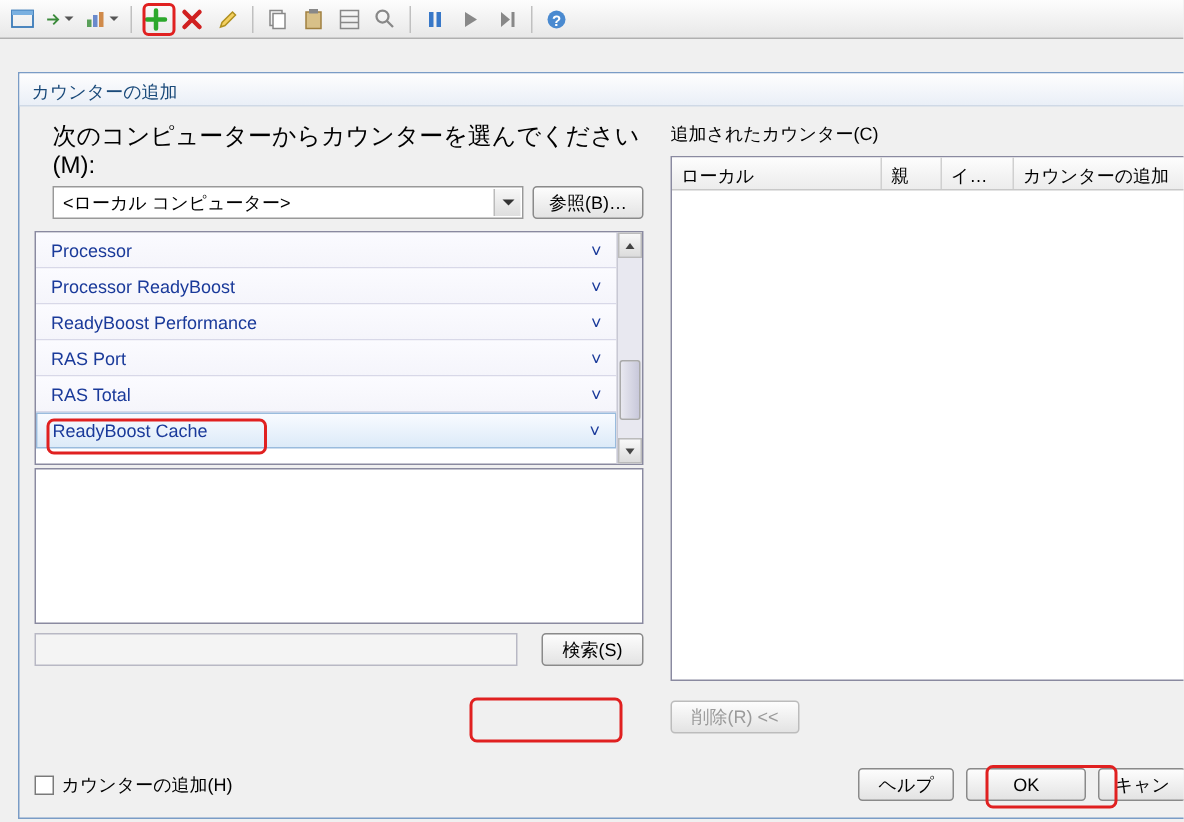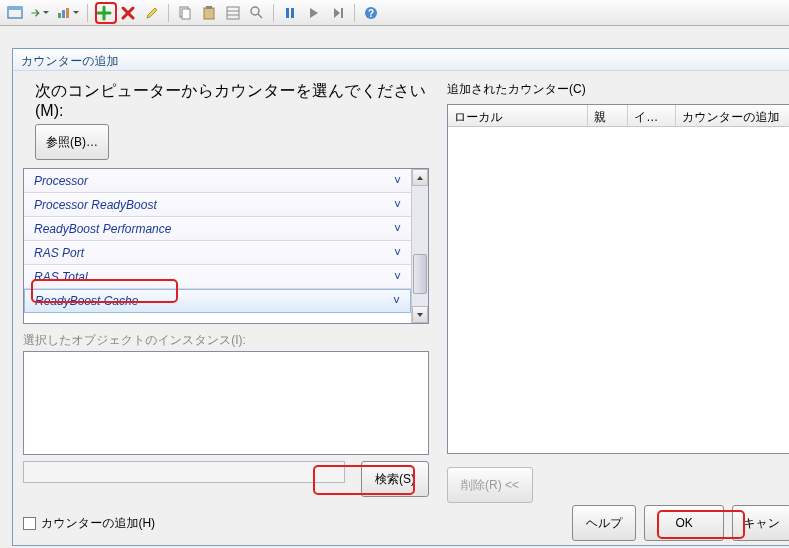--- a/index.html
+++ b/index.html
@@ -109,40 +109,39 @@
       border-left: 1px solid #bbb;
       display: flex; align-items: center; justify-content: center;
     }
     .combo-arrow::after {
       content: ''; display: block;
       border-left: 4px solid transparent;
       border-right: 4px solid transparent;
       border-top: 4px solid #333;
     }
     .btn {
-      height: 36px;
+      height: 22px;
       min-width: 62px;
       padding: 0 10px;
       background: linear-gradient(#fdfdfd, #e3e3e3);
       border: 1px solid #8a8a8a;
       border-radius: 3px;
       font-size: 12px;
       display: inline-flex;
       align-items: center;
       justify-content: center;
       cursor: default;
     }
     .counter-list {
       margin-top: 6px;
       border: 1px solid #8a8aa0;
       background: #fff;
       height: 156px;
       display: flex;
       position: relative;
-      font-style: italic;
     }
     .counter-items {
       flex: 1;
       overflow: hidden;
     }
     .counter-item {
       height: 24px;
       border-bottom: 1px solid #d8d8e8;
       display: flex;
       align-items: center;
@@ -376,20 +375,24 @@
     </div>
   <div class="tb-highlight"></div>
 </div>
 
 <div class="dialog">
   <div class="dialog-title">カウンターの追加</div>
   <div class="dialog-body">
     <div class="left-pane">
       <div class="sub-label">次のコンピューターからカウンターを選んでください(M):</div>
       <div class="computer-row">
+        <div class="computer-select">
+          <span>&lt;ローカル コンピューター&gt;</span>
+          <div class="combo-arrow"></div>
+        </div>
         <div class="btn">参照(B)…</div>
       </div>
       <div class="counter-list">
         <div class="counter-items">
           <div class="counter-item">
               <span>Processor</span>
               <span class="chevron">˅</span>
             </div>
           <div class="counter-item">
               <span>Processor ReadyBoost</span>
@@ -411,21 +414,20 @@
               <span>ReadyBoost Cache</span>
               <span class="chevron">˅</span>
             </div>
         </div>
         <div class="counter-scroll">
           <div class="scroll-btn top"></div>
           <div class="scroll-thumb"></div>
           <div class="scroll-btn bot"></div>
         </div>
       </div>
-      <div class="instance-label">選択したオブジェクトのインスタンス(I):</div>
       <div class="instance-list"></div>
       <div class="search-row">
         <div class="search-input"></div>
         <div class="btn" style="min-width:68px">検索(S)</div>
       </div>
     </div>
     <div class="right-pane">
       <div class="right-label">追加されたカウンター(C)</div>
       <div class="right-table">
         <div class="table-header">

